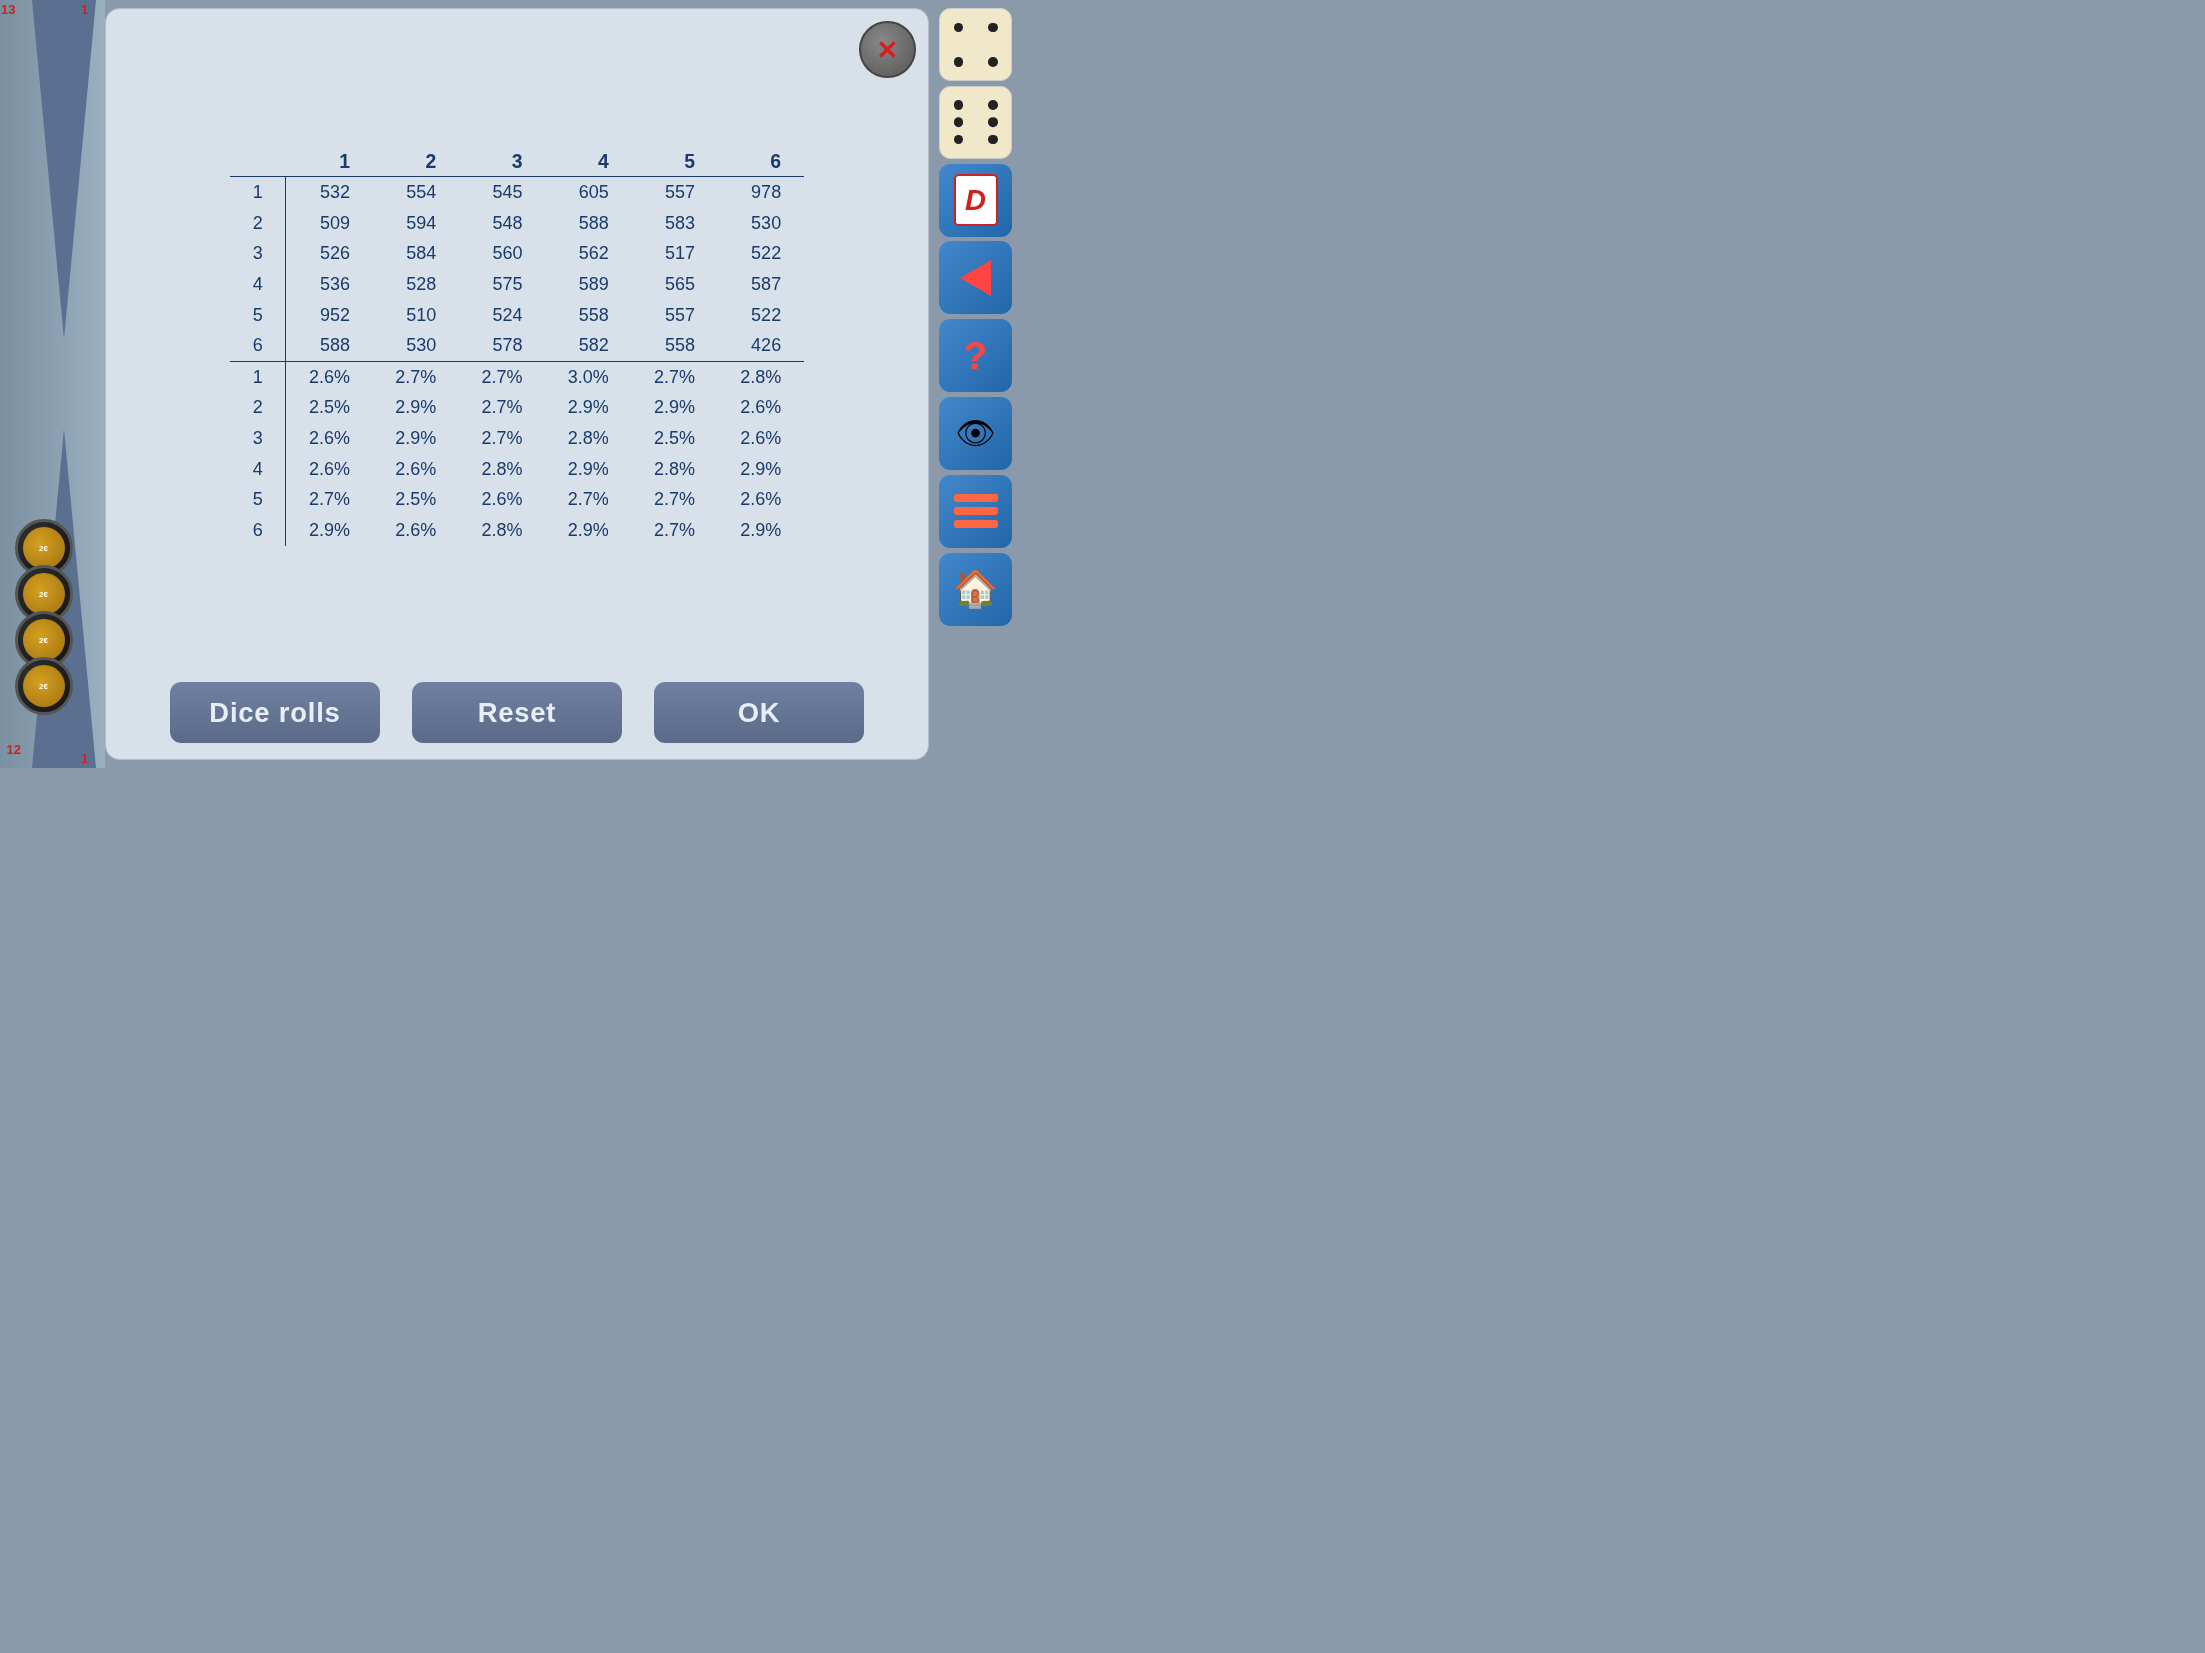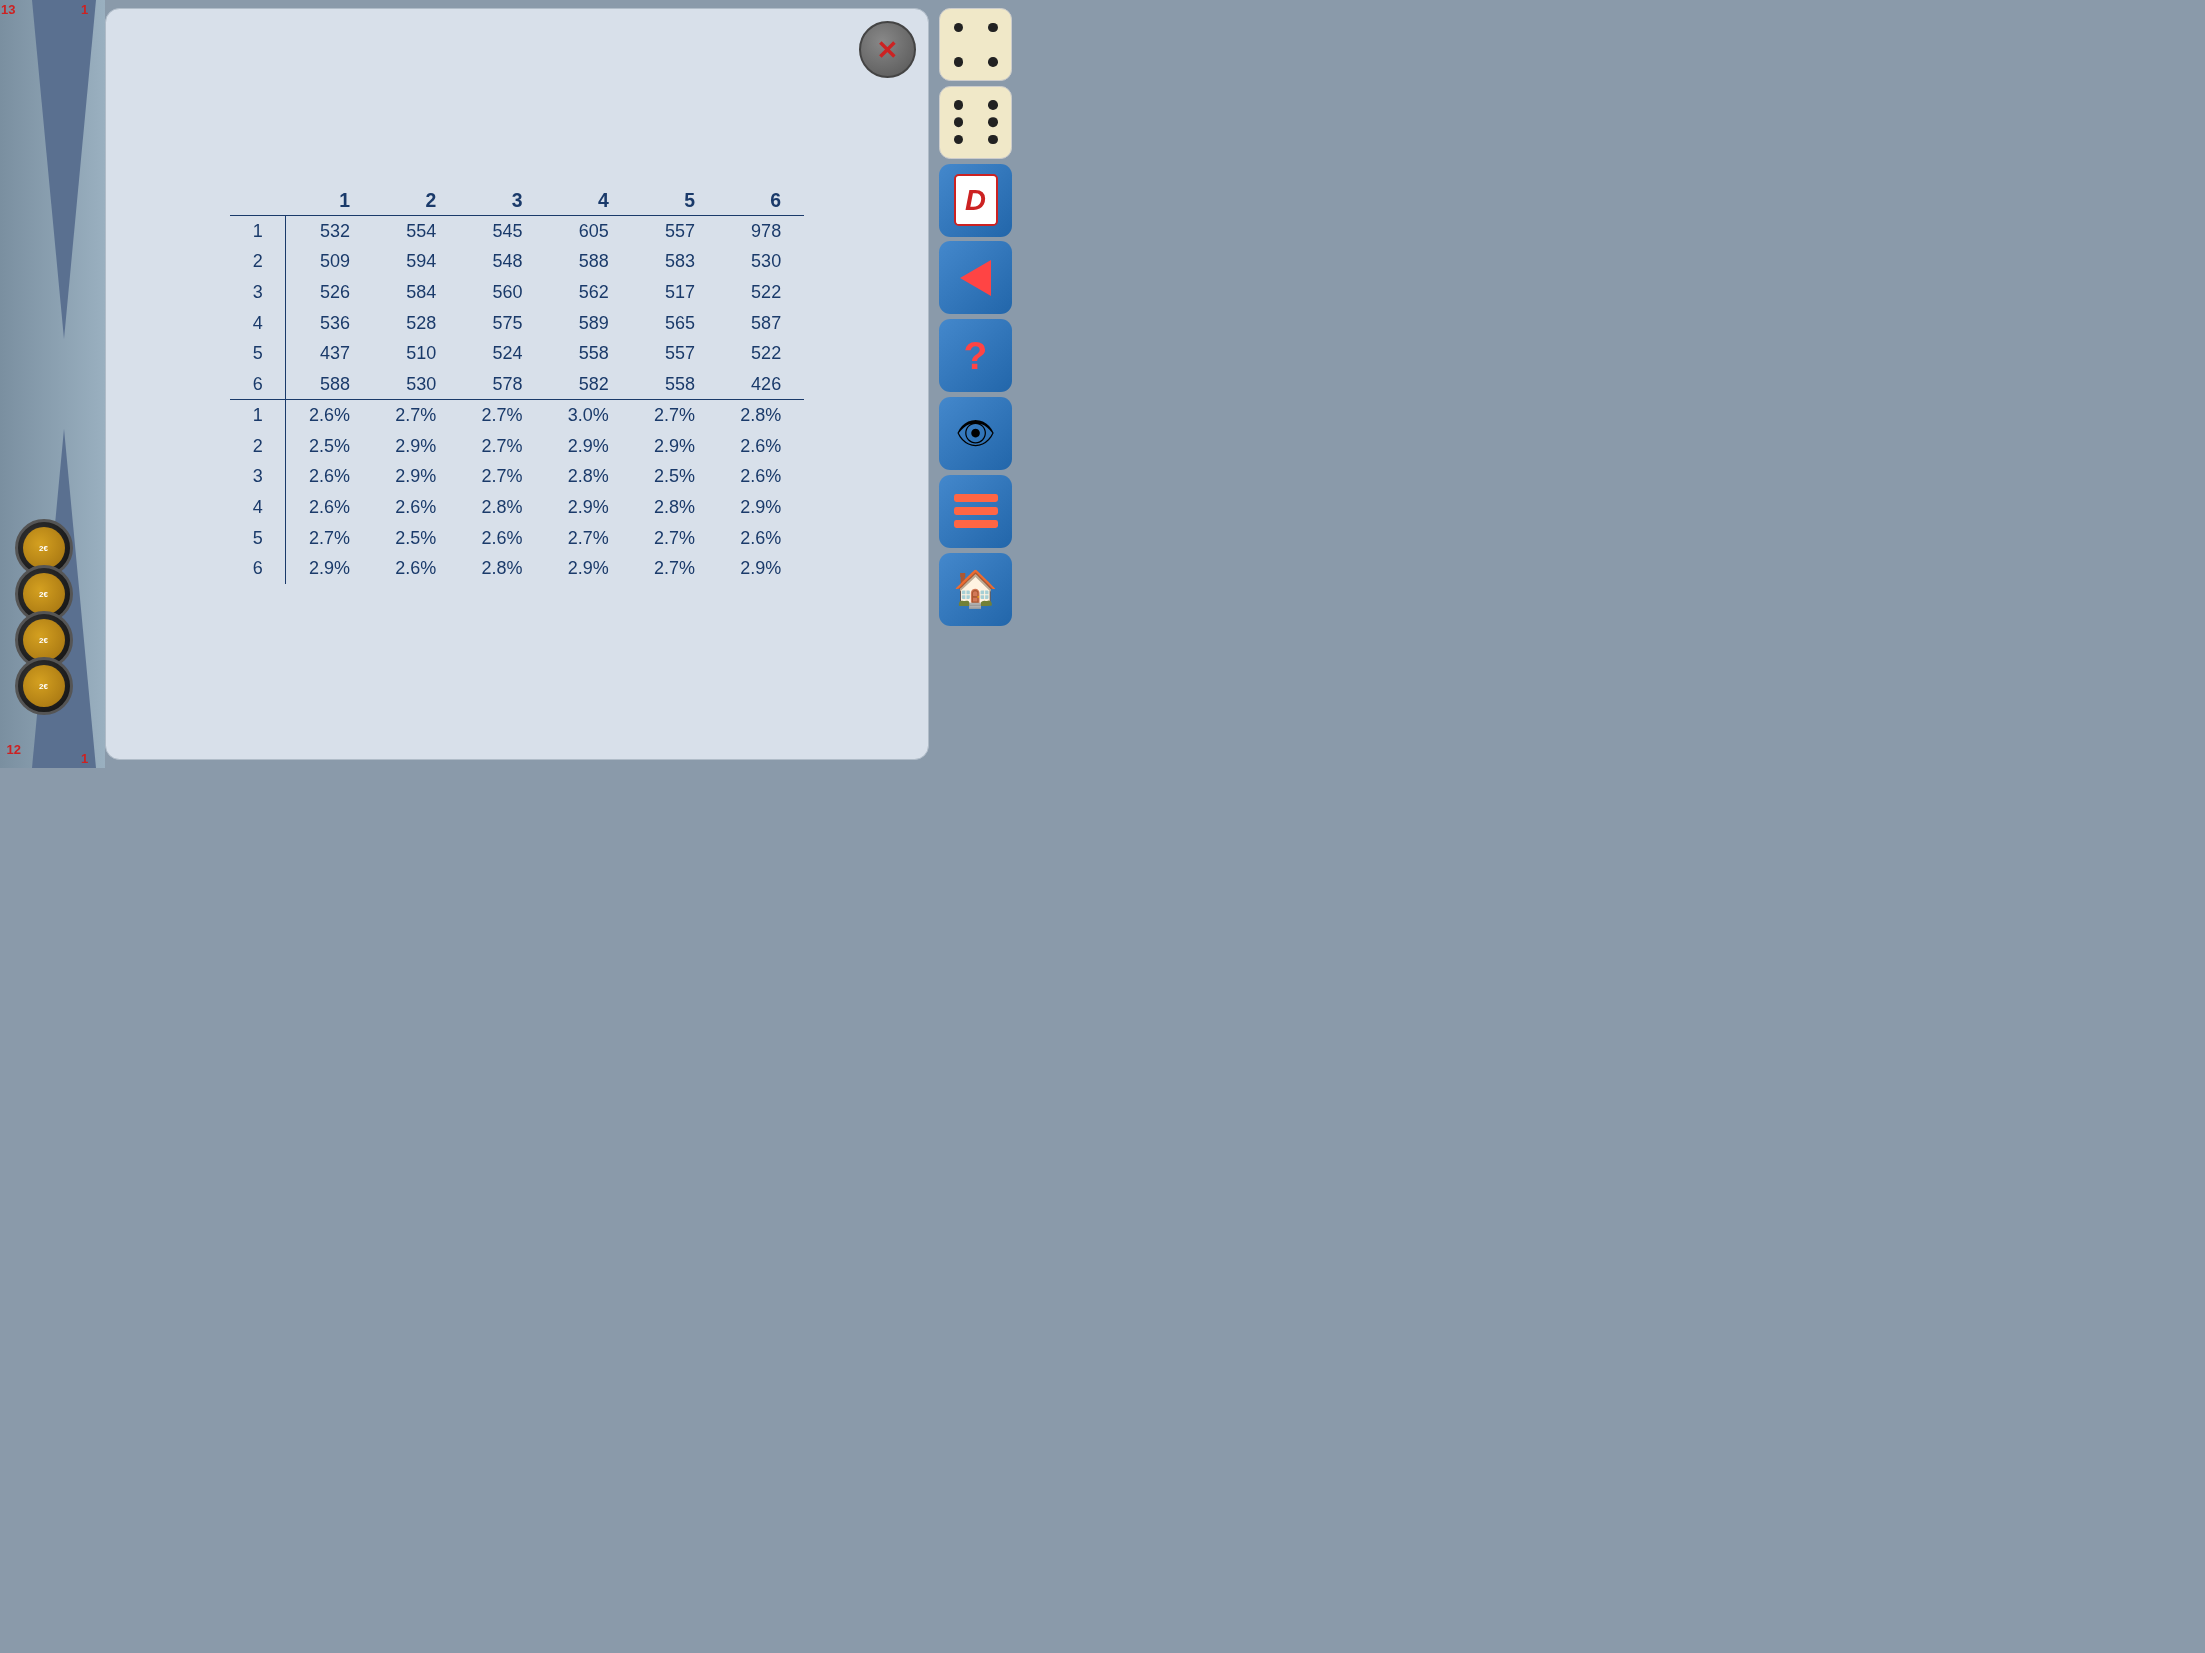--- a/index.html
+++ b/index.html
@@ -474,21 +474,21 @@
             <td class="row-label">4</td>
             <td>536</td>
             <td>528</td>
             <td>575</td>
             <td>589</td>
             <td>565</td>
             <td>587</td>
           </tr>
           <tr>
             <td class="row-label">5</td>
-            <td>437</td>
+            <td>952</td>
             <td>510</td>
             <td>524</td>
             <td>558</td>
             <td>557</td>
             <td>522</td>
           </tr>
           <tr>
             <td class="row-label">6</td>
             <td>588</td>
             <td>530</td>
@@ -548,14 +548,19 @@
             <td>2.6%</td>
             <td>2.8%</td>
             <td>2.9%</td>
             <td>2.7%</td>
             <td>2.9%</td>
           </tr>
         </tbody>
     </table>
   </div>
 
+  <div class="btn-row">
+    <button class="dialog-btn btn-dice-rolls">Dice rolls</button>
+    <button class="dialog-btn btn-reset">Reset</button>
+    <button class="dialog-btn btn-ok">OK</button>
+  </div>
 </div>
 
 
 </body></html>

